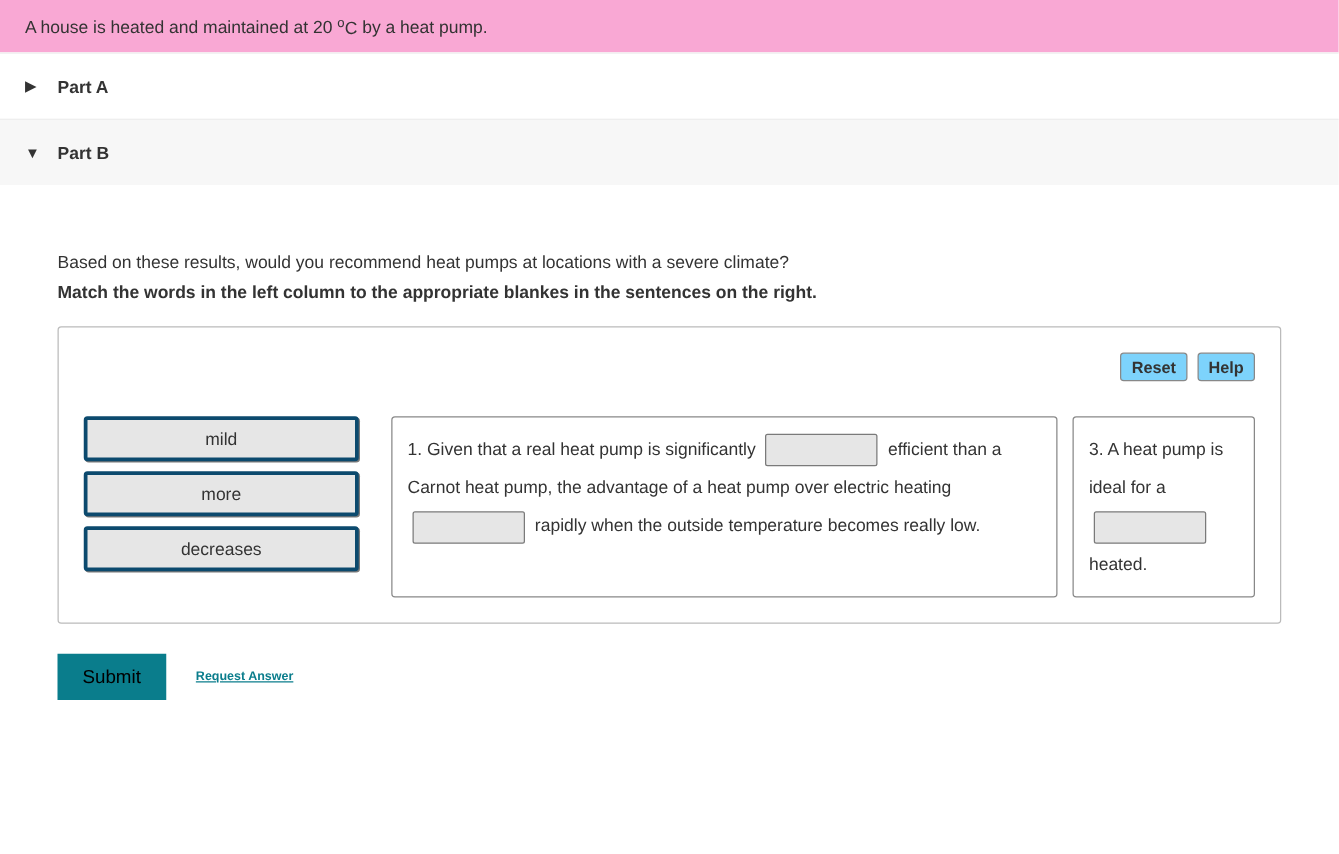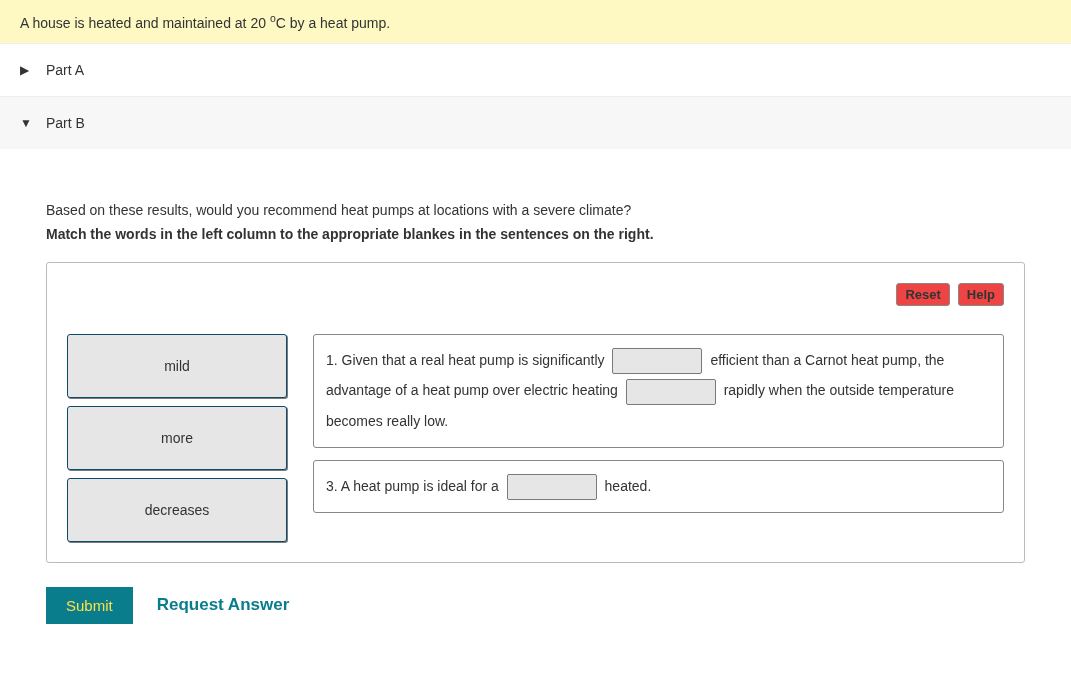--- a/index.html
+++ b/index.html
@@ -4,21 +4,21 @@
 <style>
   * { box-sizing: border-box; }
   body {
     margin: 0;
     font-family: Arial, Helvetica, sans-serif;
     font-size: 14px;
     color: #333;
     background: #fff;
   }
   .problem-banner {
-    background: #fef9c3;
+    background: #f9a8d4;
     padding: 12px 20px;
     font-size: 14px;
     color: #333;
   }
   .problem-banner sup { font-size: 0.75em; }
   .unit-accordion {
     margin: 0;
   }
   .part-header {
     display: flex;
@@ -34,21 +34,21 @@
     background: #f7f7f7;
   }
   .caret {
     width: 12px;
     display: inline-block;
     font-size: 12px;
     color: #333;
     margin-right: 14px;
   }
   .part-title {
-    font-weight: normal;
+    font-weight: bold;
     color: #333;
   }
   .part-body {
     padding: 10px 46px 30px 46px;
   }
   .question-text {
     margin: 43px 0 8px 0;
   }
   .instruction {
     font-weight: bold;
@@ -62,52 +62,51 @@
   }
   .toolbar {
     display: flex;
     justify-content: flex-end;
     gap: 8px;
     margin-bottom: 28px;
   }
   .tool-btn {
     border: 1px solid #888;
     border-radius: 3px;
-    background: #ef4444;
+    background: #7dd3fc;
     font-size: 13px;
     padding: 3px 8px;
     cursor: pointer;
     font-weight: bold;
     color: #333;
   }
   .columns {
     display: flex;
     gap: 26px;
     align-items: flex-start;
   }
   .word-bank {
     display: flex;
     flex-direction: column;
     gap: 8px;
     flex: 0 0 220px;
   }
   .word-chip {
     background: #e6e6e6;
-    border: 1px solid #0c4a6e;
+    border: 3px solid #0c4a6e;
     border-radius: 3px;
     text-align: center;
-    padding: 23px 4px;
+    padding: 7px 4px;
     font-size: 14px;
     cursor: move;
     box-shadow: 1px 1px 0 #7a7a7a;
   }
   .sentences {
     flex: 1;
     display: flex;
-    flex-direction: column;
     gap: 12px;
   }
   .sentence-box {
     border: 1px solid #888;
     border-radius: 3px;
     padding: 10px 12px;
     line-height: 2.2;
     font-size: 14px;
   }
   .drop-slot {
@@ -121,30 +120,31 @@
     margin: 0 4px;
   }
   .submit-row {
     margin-top: 24px;
     display: flex;
     align-items: center;
     gap: 24px;
   }
   .submit-btn {
     background: #0a7d8c;
-    color: #fde047;
+    color: #000000;
     border: none;
     padding: 10px 20px;
     font-size: 15px;
     cursor: pointer;
   }
   .req-answer {
     color: #0a7d8c;
     font-weight: bold;
-    font-size: 17px;
+    text-decoration: underline;
+    font-size: 10px;
     cursor: pointer;
   }
 </style>
 </head>
 <body>
 
 <div class="problem-banner">
   <span>A house is heated and maintained at </span>
   <span>20</span>
   <span> <sup>o</sup><span>C</span></span>

